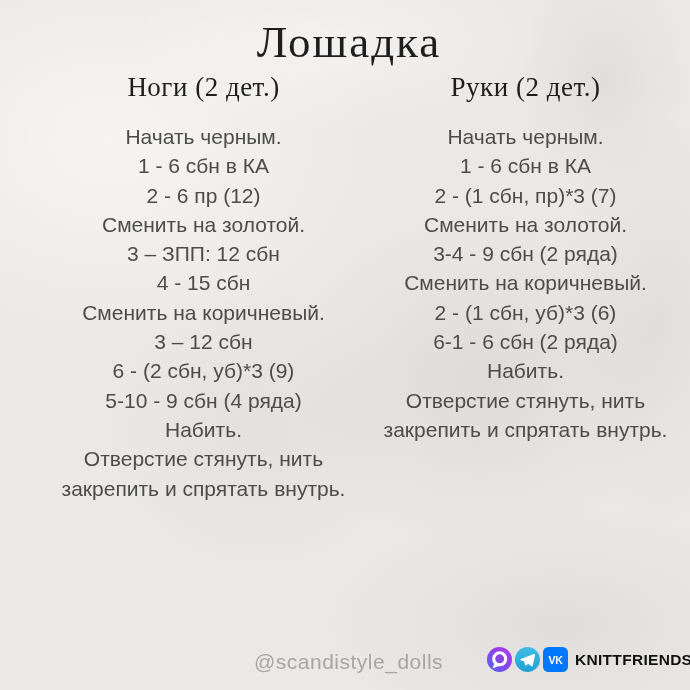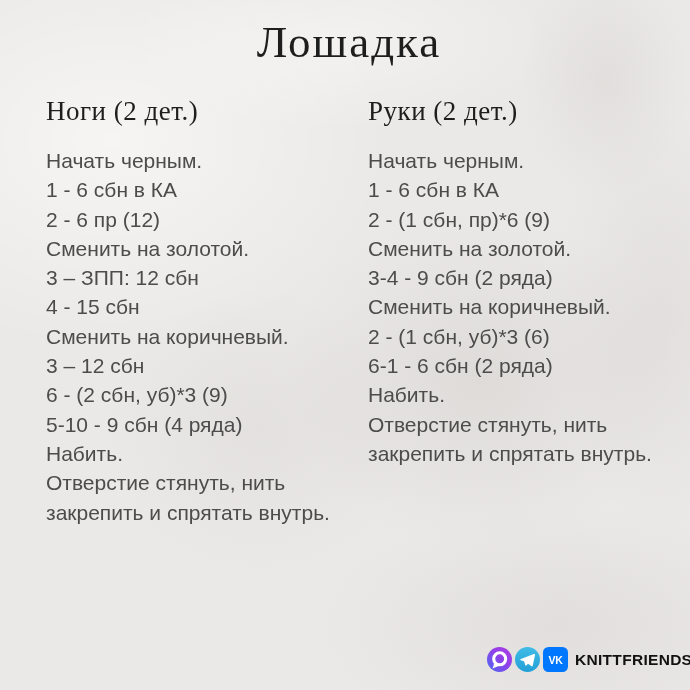--- a/index.html
+++ b/index.html
@@ -19,21 +19,21 @@
       radial-gradient(300px 130px at 340px 40px, rgba(255,255,255,0.40), transparent 70%),
       #ebe9e7;
   }
   .title{
     position:absolute;top:12px;left:0;width:100%;
     margin:4px;text-align:center;
     font-family:"Liberation Serif",serif;
     font-weight:400;font-size:45px;letter-spacing:2px;
     color:#1e1e1e;
   }
-  .col{position:absolute;top:96px;width:315px;}
+  .col{position:absolute;top:72px;width:315px;text-align:center;}
   .col-left{left:46px;}
   .col-right{left:368px;}
   .col-header{
     margin:0;
     font-family:"Liberation Serif",serif;
     font-weight:400;font-size:27px;letter-spacing:0.5px;
     color:#1e1e1e;
   }
   .col-lines{margin-top:19px;}
   .line{
@@ -79,32 +79,33 @@
         <div class="line">Отверстие стянуть, нить</div>
         <div class="line">закрепить и спрятать внутрь.</div>
       </div>
   </section>
 
   <section class="col col-right">
     <h2 class="col-header">Руки (2 дет.)</h2>
     <div class="col-lines">
         <div class="line">Начать черным.</div>
         <div class="line">1 - 6 сбн в КА</div>
-        <div class="line">2 - (1 сбн, пр)*6 (9)</div>
+        <div class="line">2 - (1 сбн, пр)*3 (7)</div>
         <div class="line">Сменить на золотой.</div>
         <div class="line">3-4 - 9 сбн (2 ряда)</div>
         <div class="line">Сменить на коричневый.</div>
         <div class="line">2 - (1 сбн, уб)*3 (6)</div>
         <div class="line">6-1 - 6 сбн (2 ряда)</div>
         <div class="line">Набить.</div>
         <div class="line">Отверстие стянуть, нить</div>
         <div class="line">закрепить и спрятать внутрь.</div>
       </div>
   </section>
 
+  <span class="watermark">@scandistyle_dolls</span>
 
   <div class="socials">
 
     <svg class="icon" width="25" height="25" viewBox="0 0 25 25">
       <defs>
         <linearGradient id="mg" x1="0%" y1="100%" x2="100%" y2="0%">
           <stop offset="0%" stop-color="#4a6cf0"></stop>
           <stop offset="55%" stop-color="#9040ea"></stop>
           <stop offset="100%" stop-color="#b03fe0"></stop>
         </linearGradient>

